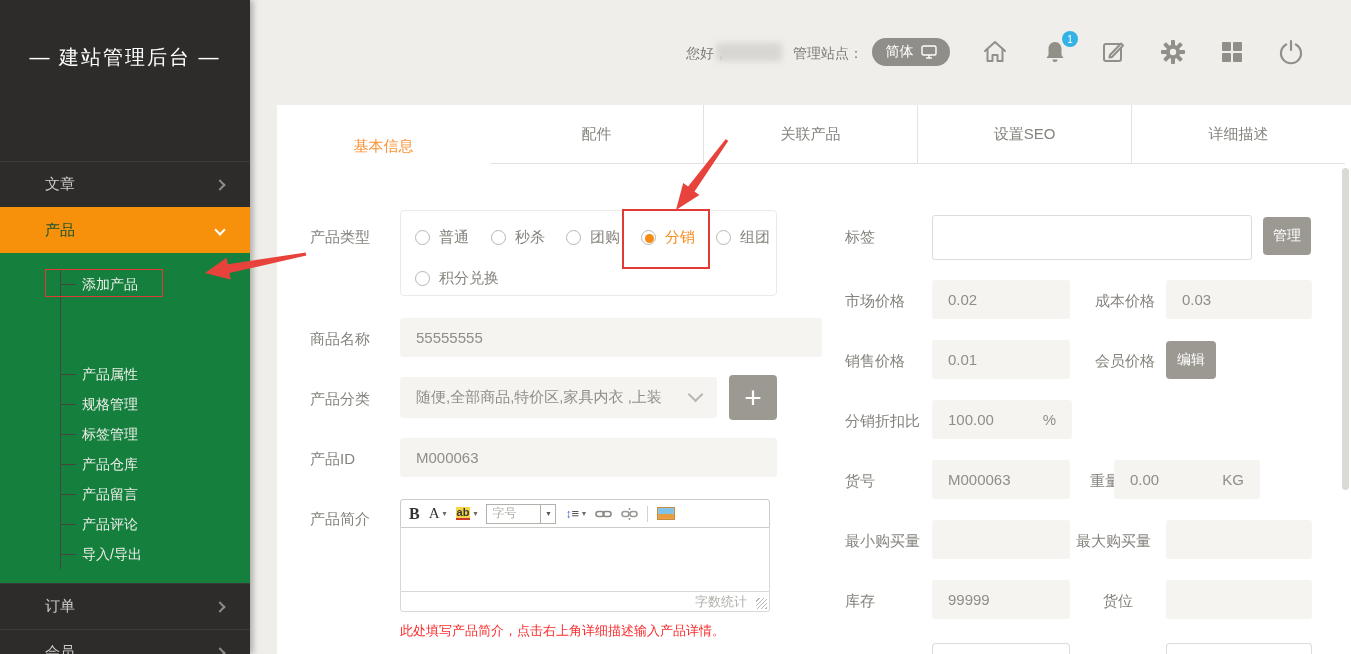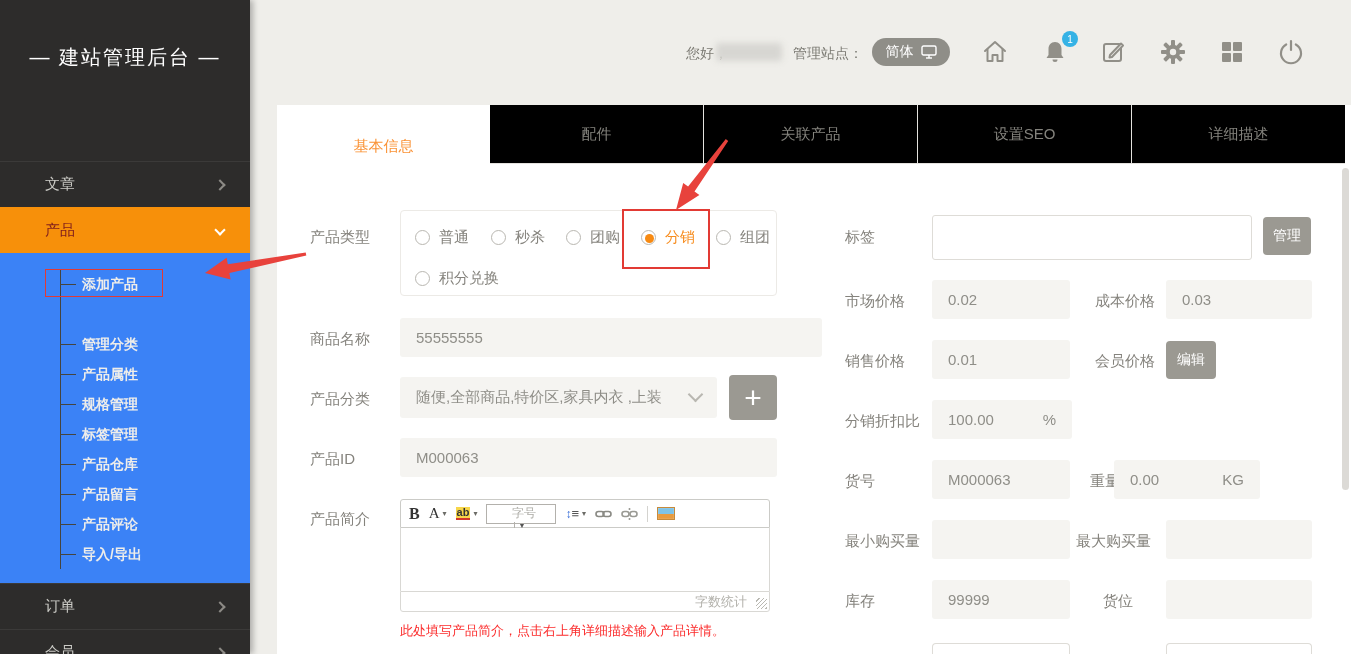--- a/index.html
+++ b/index.html
@@ -4,39 +4,39 @@
 <style>
   * { margin:0; padding:0; box-sizing:border-box; }
   html,body { width:1351px; height:654px; overflow:hidden; }
   body { font-family:"Liberation Sans","DejaVu Sans",sans-serif; background:#efeeea; position:relative; }
   .abs { position:absolute; }
 
   
   #sidebar { position:absolute; left:0; top:0; width:250px; height:654px; background:#2d2c2b; box-shadow:3px 0 6px rgba(0,0,0,.28); z-index:5; }
   .sb-title { position:absolute; top:44px; left:0; width:100%; text-align:center; color:#fff; font-size:20px; letter-spacing:2px; }
   .sb-item { position:absolute; left:0; width:100%; height:46px; display:flex; align-items:center; padding:0 22px 0 45px; color:#ccccc7; font-size:15px; border-top:1px solid #3b3a39; cursor:pointer; }
-  .sb-item.active { background:#f7900a; color:#7f1d1d; border-top:1px solid #f7900a; }
+  .sb-item.active { background:#f7900a; color:#14532d; border-top:1px solid #f7900a; }
   .chev { width:8px; height:8px; border-top:2px solid #8d8b86; border-right:2px solid #8d8b86; display:inline-block; position:absolute; right:26px; }
   .chev.right { transform:rotate(45deg); }
   .chev.down { transform:rotate(135deg); border-color:#fff; top:18px; }
-  #submenu { position:absolute; left:0; top:253px; width:100%; height:330px; background:#3b82f6;font-weight:bold; }
+  #submenu { position:absolute; left:0; top:253px; width:100%; height:330px; background:#15803d; }
   .tree-line { position:absolute; left:60px; top:0; width:1px; height:300px; background:#45443f; }
   .sm-item { position:absolute; left:60px; width:180px; height:30px; line-height:30px; color:#eeedea; font-size:14px; padding-left:22px; cursor:pointer; }
   .sm-item::before { content:""; position:absolute; left:0; top:15px; width:16px; height:1px; background:#45443f; }
 
   
   .hd-text { color:#7b7a73; font-size:14px; }
   .pill { position:absolute; left:872px; top:38px; width:78px; height:28px; border-radius:14px; background:#8f8e88; color:#fff; font-size:14px; display:flex; align-items:center; justify-content:center; gap:7px; cursor:pointer; }
   .hicon { position:absolute; top:36px; width:32px; height:32px; display:flex; align-items:center; justify-content:center; cursor:pointer; }
   .badge { position:absolute; top:-5px; right:-7px; width:16px; height:16px; border-radius:50%; background:#35b2e5; color:#fff; font-size:10px; display:flex; align-items:center; justify-content:center; }
 
   
   #panel { position:absolute; left:277px; top:105px; width:1074px; height:549px; background:#fff; }
   #tabrow { position:absolute; left:277px; top:105px; width:1068px; height:60px; display:flex; z-index:4; }
-  .tab { flex:1; height:59px; background:#000000; color:#84837d; font-size:15px; display:flex; align-items:center; justify-content:center; border-bottom:1px solid #e4e2de; cursor:pointer; }
+  .tab { flex:1; height:59px; background:#ffffff; color:#84837d; font-size:15px; display:flex; align-items:center; justify-content:center; border-bottom:1px solid #e4e2de; cursor:pointer; }
   .tab.divl { border-left:1px solid #e4e2de; }
   .tab.active { background:#fff; color:#fa9235; border-bottom:none; height:60px;margin-top:11px; }
 
   
   .lbl { position:absolute; color:#85837d; font-size:15px; }
   .ginp { position:absolute; background:#f5f4f1; border-radius:3px; color:#8f8e88; font-size:15px; display:flex; align-items:center; padding:0 16px; border:none; }
   input.ginp { outline:none; }
   .winp { position:absolute; background:#fff; border:1px solid #dedcd7; border-radius:3px; font-size:15px; color:#666; padding:0 14px; outline:none; }
   .btn-gray { position:absolute; background:#9b9992; color:#fff; font-size:14px; border:none; border-radius:4px; cursor:pointer; }
   .groupbox { position:absolute; left:400px; top:210px; width:377px; height:86px; border:1px solid #eceae6; border-radius:4px; }
@@ -46,21 +46,21 @@
   .radio-opt.sel .rdot::after { content:""; position:absolute; left:3px; top:3px; width:9px; height:9px; border-radius:50%; background:#f78a12; }
   .suffix { margin-left:auto; color:#8f8e88; }
 
   
   #ed-toolbar { position:absolute; left:400px; top:499px; width:370px; height:29px; background:#fff; border:1px solid #cbcbc7; border-radius:3px 3px 0 0; display:flex; align-items:center; padding:0 8px; gap:9px; }
   #ed-body { position:absolute; left:400px; top:528px; width:370px; height:63px; background:#fff; border-left:1px solid #d9d8d4; border-right:1px solid #d9d8d4; }
   #ed-status { position:absolute; left:400px; top:591px; width:370px; height:21px; background:#fff; border:1px solid #d9d8d4; border-radius:0 0 3px 3px; display:flex; align-items:center; justify-content:flex-end; padding-right:22px; color:#b2b1ab; font-size:13px; }
   .tbtn { display:flex; align-items:center; cursor:pointer; color:#333; }
   .caret { font-size:8px; color:#6b6b66; margin-left:3px; }
   .hl { background:#f7d64a; font-weight:bold; font-size:11px; padding:0 1px; border-bottom:2px solid #d2372c; line-height:11px; }
-  .combo { width:70px; height:20px; border:1px solid #b3b1ac; display:flex; align-items:center;flex-direction:column; }
+  .combo { width:70px; height:20px; border:1px solid #b3b1ac; display:flex; align-items:center; }
   .combo .ph { flex:1; color:#aaa9a3; font-size:12px; padding-left:5px; }
   .combo .cbtn { width:15px; height:100%; border-left:1px solid #b3b1ac; display:flex; align-items:center; justify-content:center; font-size:7px; color:#555; }
   .vsep { width:1px; height:16px; background:#d4d3cf; }
   .grip { position:absolute; right:2px; bottom:2px; width:11px; height:11px; background:repeating-linear-gradient(135deg,transparent 0 2px,#b9b8b2 2px 3px); cursor:nwse-resize; }
 
   .red-box { position:absolute; border:2px solid #e23a34; z-index:40; pointer-events:none; }
   .hint { position:absolute; left:400px; top:622px; color:#fb2b2b; font-size:13px; }
   #scrollthumb { position:absolute; left:1342px; top:168px; width:7px; height:322px; background:#dcdad6; border-radius:4px; cursor:pointer; z-index:6; }
 </style>
 </head>
@@ -74,21 +74,20 @@
     <span class="chev right"></span>
   </div>
   <div class="sb-item active" style="top:207px;">
     <span>产品</span>
     <span class="chev down"></span>
   </div>
 
   <div id="submenu">
     <div class="tree-line" style="top:16px;"></div>
     <div class="sm-item" style="top:16px;">添加产品</div>
-    <div class="sm-item" style="top:76px;">管理分类</div>
     <div class="sm-item" style="top:106px;">产品属性</div>
     <div class="sm-item" style="top:136px;">规格管理</div>
     <div class="sm-item" style="top:166px;">标签管理</div>
     <div class="sm-item" style="top:196px;">产品仓库</div>
     <div class="sm-item" style="top:226px;">产品留言</div>
     <div class="sm-item" style="top:256px;">产品评论</div>
     <div class="sm-item" style="top:286px;">导入/导出</div>
   </div>
 
   <div class="sb-item" style="top:583px;">

